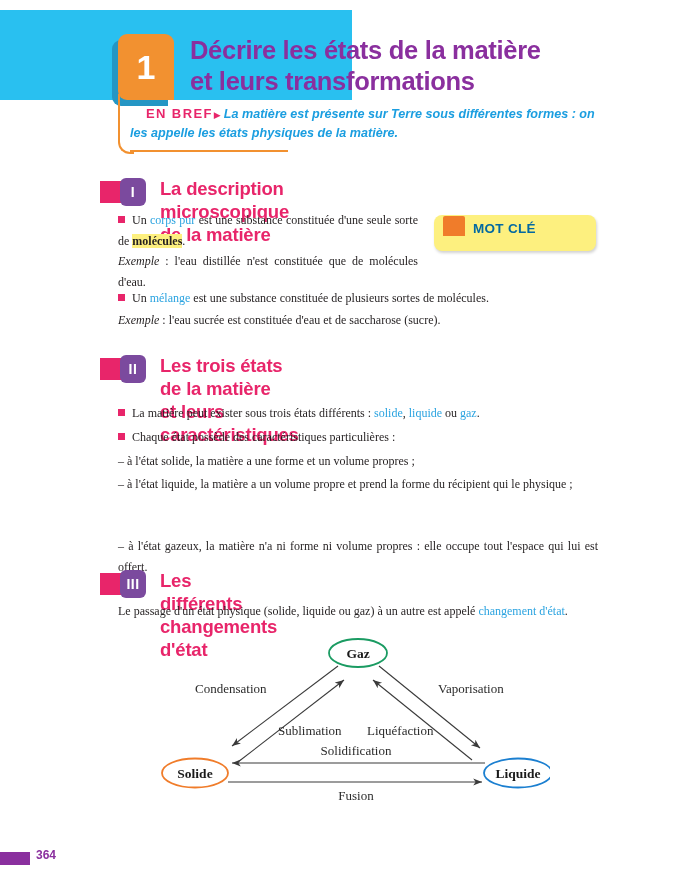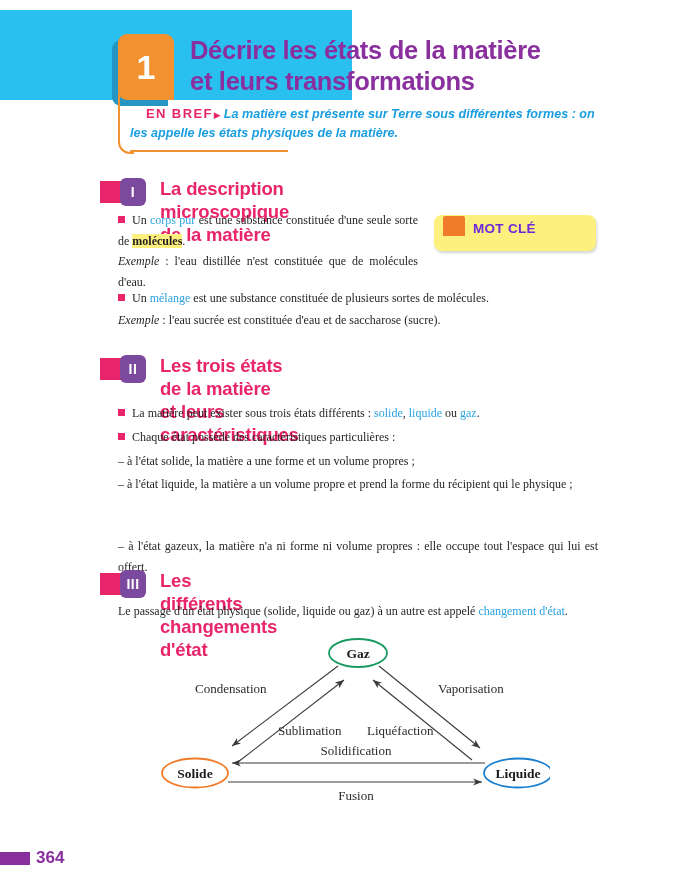--- a/index.html
+++ b/index.html
@@ -231,21 +231,21 @@
     height: 3px;
     background: #f07c2a;
   }
   .motcle-title {
     position: absolute;
     left: 30px;
     top: 0;
     font-family: "Liberation Sans", sans-serif;
     font-weight: bold;
     font-size: 13.5px;
-    color: #6d28d9;
+    color: #0369a1;
     letter-spacing: 0.3px;
   }
   .motcle-body {
     font-family: "Liberation Sans", sans-serif;
     font-size: 12.2px;
     line-height: 16.5px;
     color: #231f20;
   }
   .fiche-badge {
     display: inline-block;
@@ -278,21 +278,21 @@
     width: 30px;
     height: 13px;
     background: #8a2f9e;
   }
   .footer-num {
     position: absolute;
     left: 36px;
     top: 848px;
     font-family: "Liberation Sans", sans-serif;
     font-weight: bold;
-    font-size: 17px;
+    font-size: 12px;
     color: #8a2f9e;
   }
 </style>
 </head>
 <body>
 
 <div class="cyan-band"></div>
 
 <div class="chapter-header">
   <div class="badge-shadow"></div>

